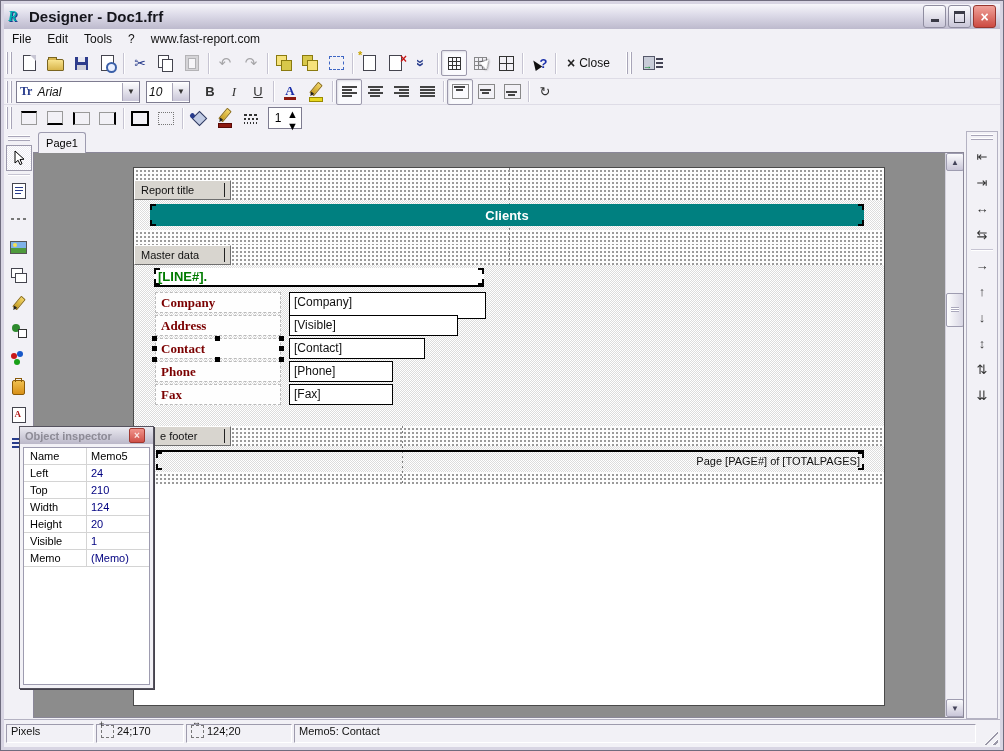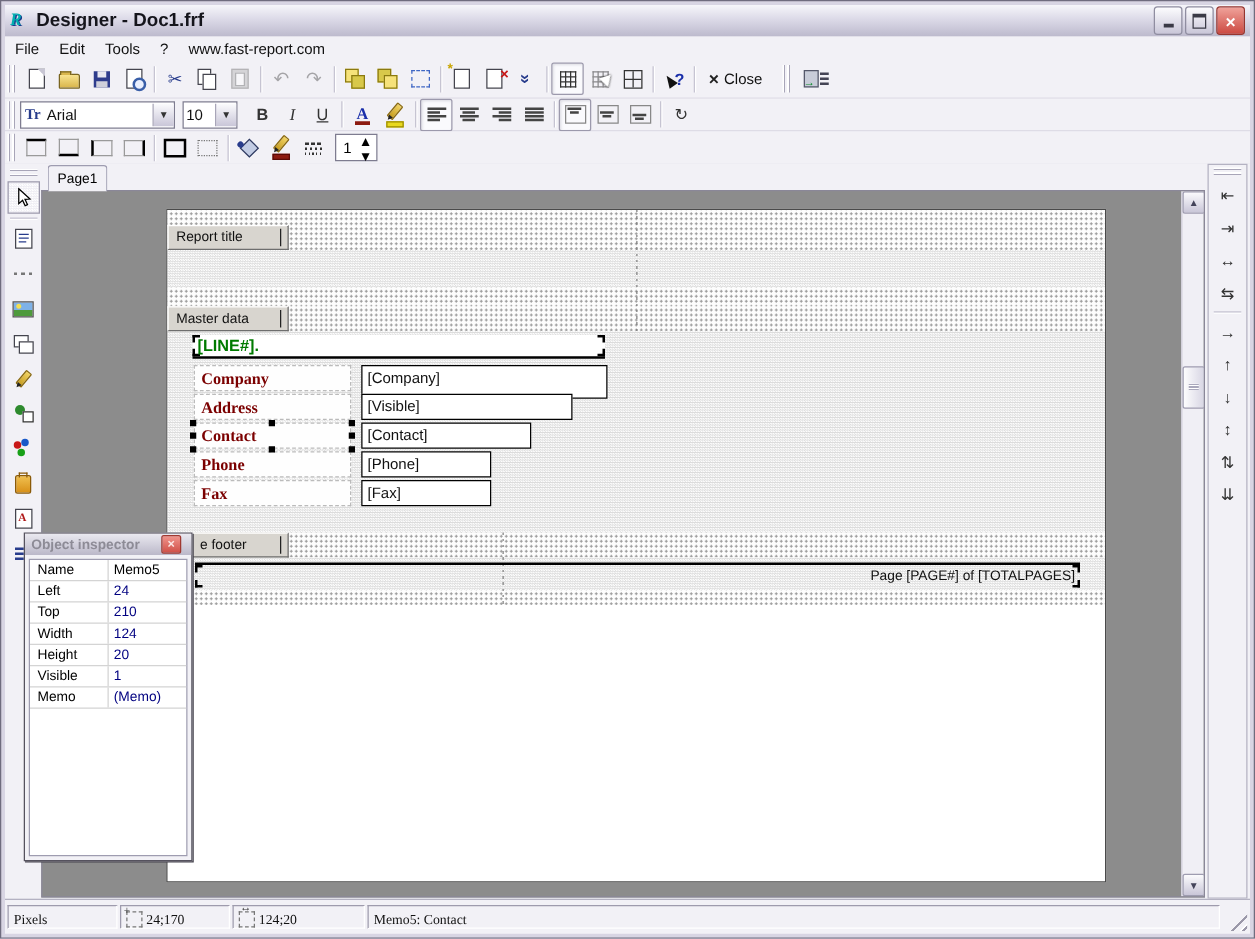--- a/index.html
+++ b/index.html
@@ -72,21 +72,21 @@
   .i-dict:before{content:'';position:absolute;left:12px;top:1px;width:7px;height:2px;background:#445;box-shadow:0 4px 0 #445,0 8px 0 #445;}
   .i-dict:after{content:'→';position:absolute;left:-1px;top:4px;color:#0A8A2A;font-size:9px;font-weight:bold;}
   .i-pencil{width:4px;height:12px;background:linear-gradient(#F2D463,#C49A1E);border:1px solid #8A6A10;
     transform:rotate(40deg);position:relative;border-radius:1px;}
   .i-pencil:after{content:'';position:absolute;left:0;bottom:-5px;border:2px solid transparent;border-top:4px solid #222;}
   .close-tb{width:auto;padding:0 7px;display:flex;align-items:center;gap:4px;font-size:12px;color:#111;}
   .close-x{font-weight:bold;font-size:14px;color:#222;}
   
   .combo{height:20px;background:#fff;border:1px solid #7E7C90;display:flex;align-items:center;flex:none;}
   .combo .tt{font:bold 12px "Liberation Serif",serif;color:#283C8C;padding:0 3px;}
-  .combo .val{flex:1;padding-left:2px;font-size:12px;color:#111;}
+  .combo .val{flex:1;padding-left:2px;font-size:12px;color:#111;font-style:italic;}
   .combo .drop{width:16px;height:18px;margin:0;background:linear-gradient(#FBFBFD,#C9C6D8);
     border-left:1px solid #A8A5B8;display:flex;align-items:center;justify-content:center;font-size:8px;color:#333;}
   .fontbtn{font-size:13px;width:22px;}
   .i-fontA{font:bold 13px "Liberation Serif",serif;color:#1A2FAA;border-bottom:3px solid #8C1A10;padding:0 1px;line-height:13px;}
   .i-hl{display:flex;flex-direction:column;align-items:center;}
   .i-hl .bar{width:12px;height:3px;background:#E8D820;border:1px solid #9A8A00;margin-top:1px;}
   .al{width:15px;height:12px;background-repeat:no-repeat;}
   .al-l{background-image:linear-gradient(#444,#444),linear-gradient(#444,#444),linear-gradient(#444,#444),linear-gradient(#444,#444);
     background-position:0 0,0 3px,0 6px,0 9px;background-size:15px 2px,10px 2px,15px 2px,10px 2px;}
   .al-c{background-image:linear-gradient(#444,#444),linear-gradient(#444,#444),linear-gradient(#444,#444),linear-gradient(#444,#444);
@@ -197,21 +197,21 @@
     display:flex;align-items:center;justify-content:center;line-height:10px;}
   .insp-grid{position:absolute;left:3px;right:3px;top:20px;bottom:3px;background:#fff;border:1px solid #9E9CB0;}
   .insp-row{display:flex;height:16px;border-bottom:1px solid #D4D4D4;align-items:center;}
   .insp-row .nm{width:56px;padding-left:6px;border-right:1px solid #D4D4D4;color:#000;height:100%;
     display:flex;align-items:center;}
   .insp-row .val{flex:1;padding-left:4px;color:#000080;}
   .insp-row:first-child .val{color:#000;}
   
   .statusbar{position:absolute;left:3px;right:3px;bottom:3px;height:27px;background:#F2F1F6;border-top:1px solid #B4B2C2;}
   .spanel{position:absolute;top:4px;height:19px;border:1px solid;border-color:#9E9BAD #FFF #FFF #9E9BAD;
-    display:flex;align-items:flex-end;padding-left:4px;box-sizing:border-box;gap:3px;color:#111;font-family:Liberation Serif, serif;}
+    display:flex;align-items:flex-start;padding-left:4px;box-sizing:border-box;gap:3px;color:#111;}
   .st-ico{width:11px;height:11px;border:1px dashed #777;position:relative;flex:none;}
   .st-ico.pos:before{content:'+';position:absolute;left:-3px;top:-7px;font-size:9px;color:#333;}
   .st-ico.size:before{content:'↔';position:absolute;left:0px;top:-9px;font-size:9px;color:#333;}
   .grip-corner{position:absolute;right:2px;bottom:2px;width:14px;height:14px;
     background:repeating-linear-gradient(135deg,transparent 0 3px,#FFF 3px 4px,#9A97A8 4px 6px);
     clip-path:polygon(100% 0,100% 100%,0 100%);}
 </style>
 </head>
 <body>
 
@@ -484,20 +484,21 @@
         <div class="dotted" style="top:258px;height:20px"></div>
         <div class="dither" style="top:278px;height:26px"></div>
         <div class="dotted" style="top:304px;height:12px"></div>
         <div class="vguide" style="left:375px;top:0;height:97px"></div>
         <div class="vguide" style="left:268px;top:258px;height:58px"></div>
 
         <div class="band-tab" style="top:12px">Report title</div>
         <div class="band-tab" style="top:77px">Master data</div>
         <div class="band-tab" style="top:258px;padding-left:25px">e footer</div>
 
+        <div class="memo memo-title ticks" style="left:16px;top:36px;width:714px;height:22px">Clients</div>
         <div class="memo memo-line ticks" style="left:20px;top:100px;width:330px;height:19px">[LINE#].</div>
 
         <div class="memo memo-label" style="left:21px;top:124px;width:126px;height:21px">Company</div>
         <div class="memo memo-field" style="left:155px;top:124px;width:197px;height:27px">[Company]</div>
         <div class="memo memo-label" style="left:21px;top:147px;width:126px;height:21px">Address</div>
         <div class="memo memo-field" style="left:155px;top:147px;width:169px;height:21px">[Visible]</div>
         <div class="memo memo-label" style="left:21px;top:170px;width:126px;height:21px">Contact</div>
         <div class="memo memo-field" style="left:155px;top:170px;width:136px;height:21px">[Contact]</div>
         <div class="memo memo-label" style="left:21px;top:193px;width:126px;height:21px">Phone</div>
         <div class="memo memo-field" style="left:155px;top:193px;width:104px;height:21px">[Phone]</div>

